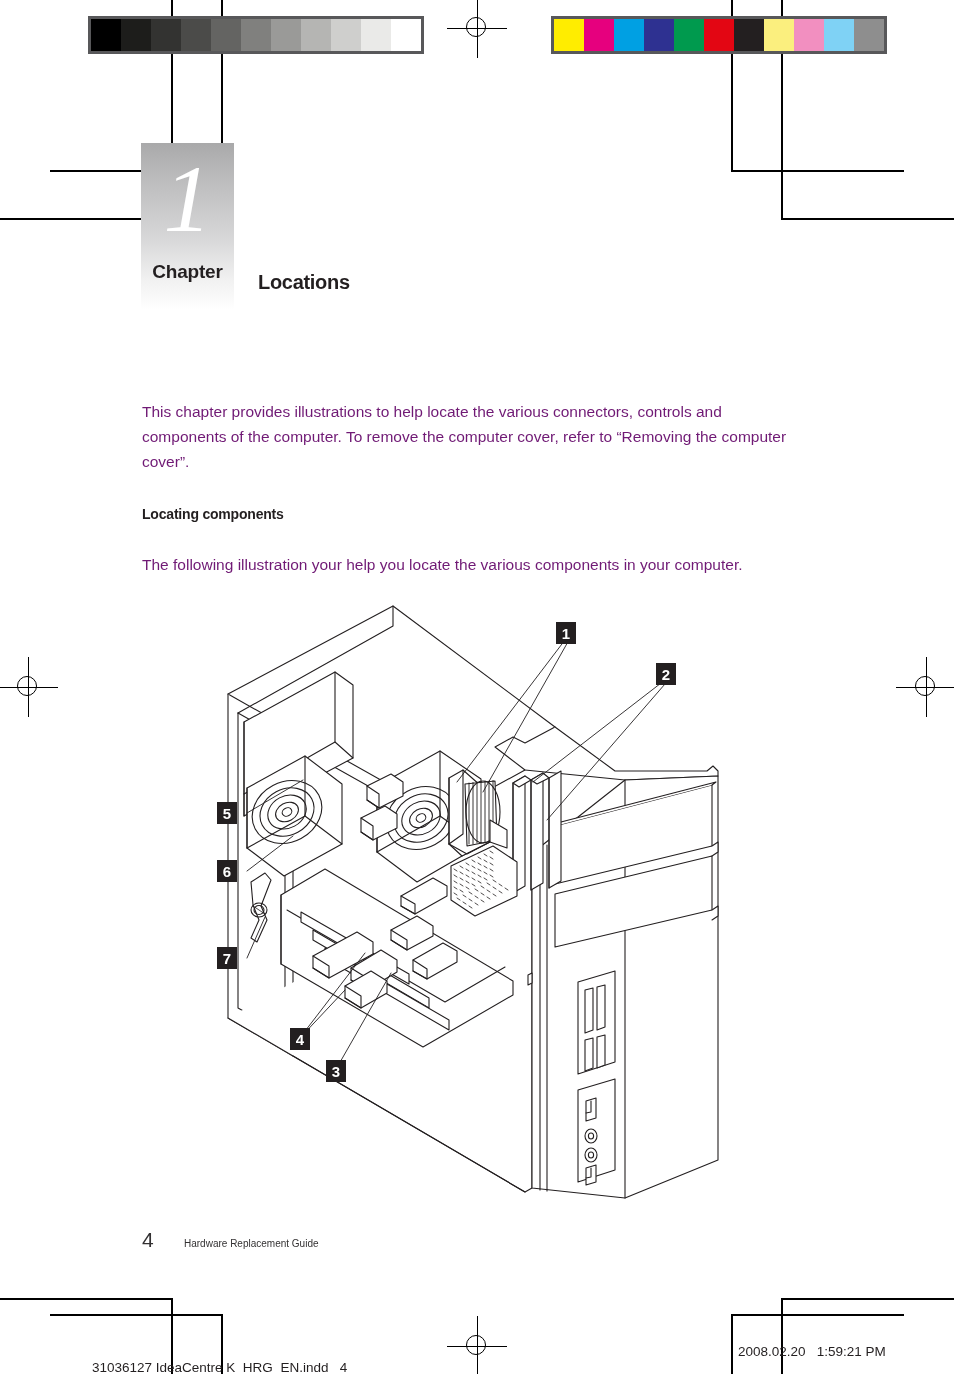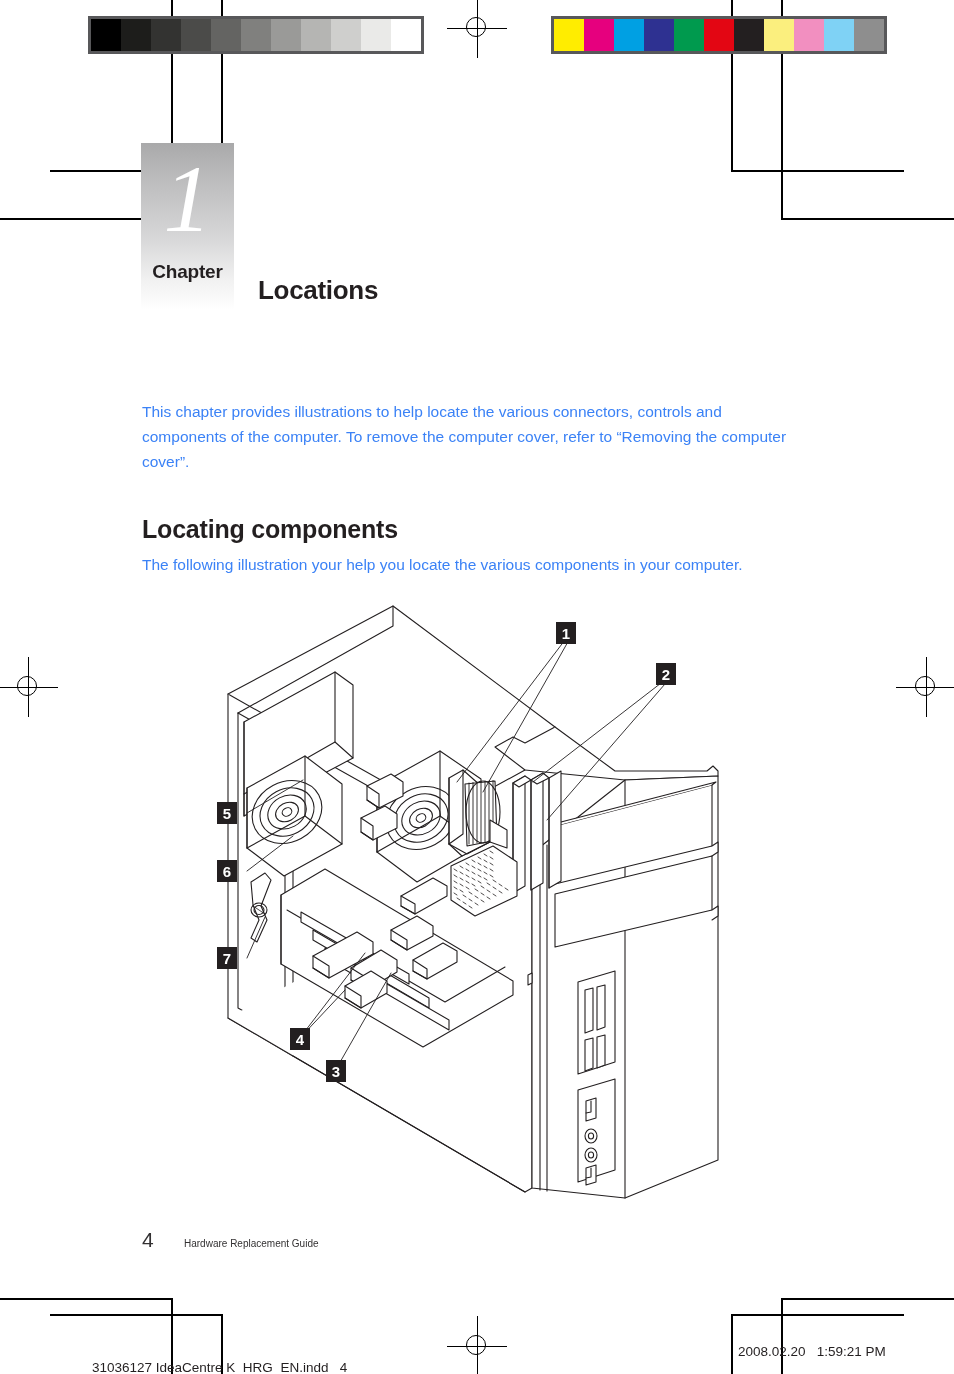--- a/index.html
+++ b/index.html
@@ -92,40 +92,40 @@
     font-family: "Liberation Sans", sans-serif;
     font-weight: bold;
     font-size: 19px;
     color: #231f20;
     letter-spacing: -0.2px;
   }
   #page-title {
     position: absolute;
     left: 258px;
     top: 258px;
-    font-size: 26px;
+    font-size: 20px;
     font-weight: bold;
     letter-spacing: -0.3px;
     color: #231f20;
   }
 
   
   .body-para {
     position: absolute;
     font-size: 15.5px;
     line-height: 25px;
-    color: #3b82f6;
+    color: #701a75;
     width: 650px;
   }
   #intro-para { left: 142px; top: 383px; }
   #section-heading {
     position: absolute;
     left: 142px;
     top: 494px;
-    font-size: 25px;
+    font-size: 14px;
     font-weight: bold;
     color: #231f20;
     letter-spacing: -0.2px;
   }
   #locating-para { left: 142px; top: 536px; }
 
   
   #illustration {
     position: absolute;
     left: 195px;

